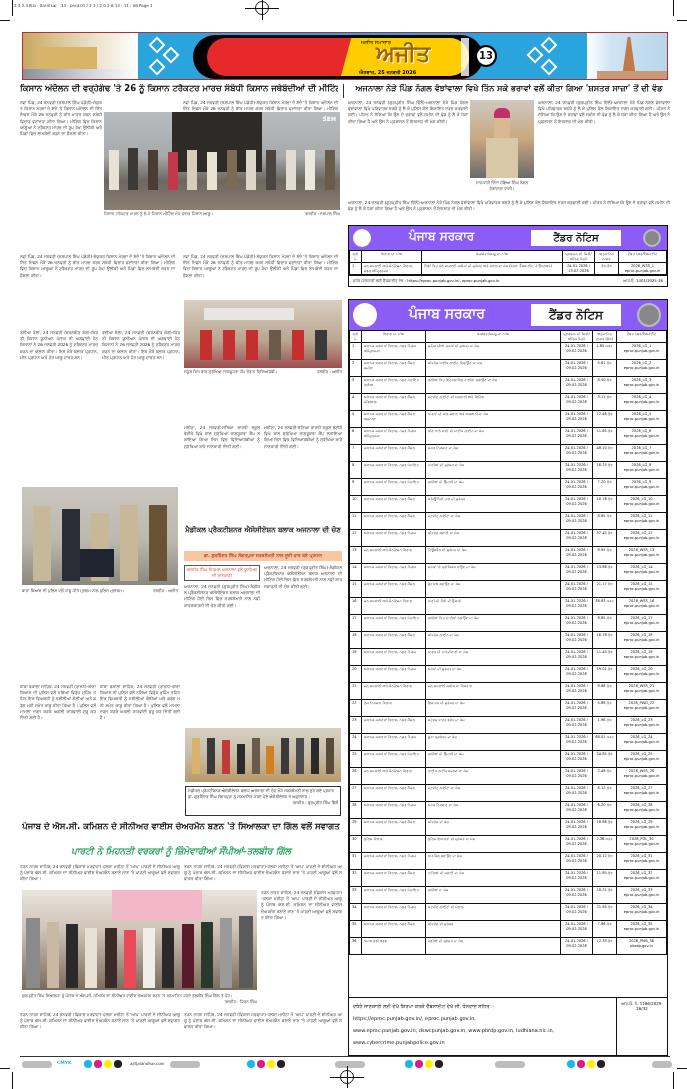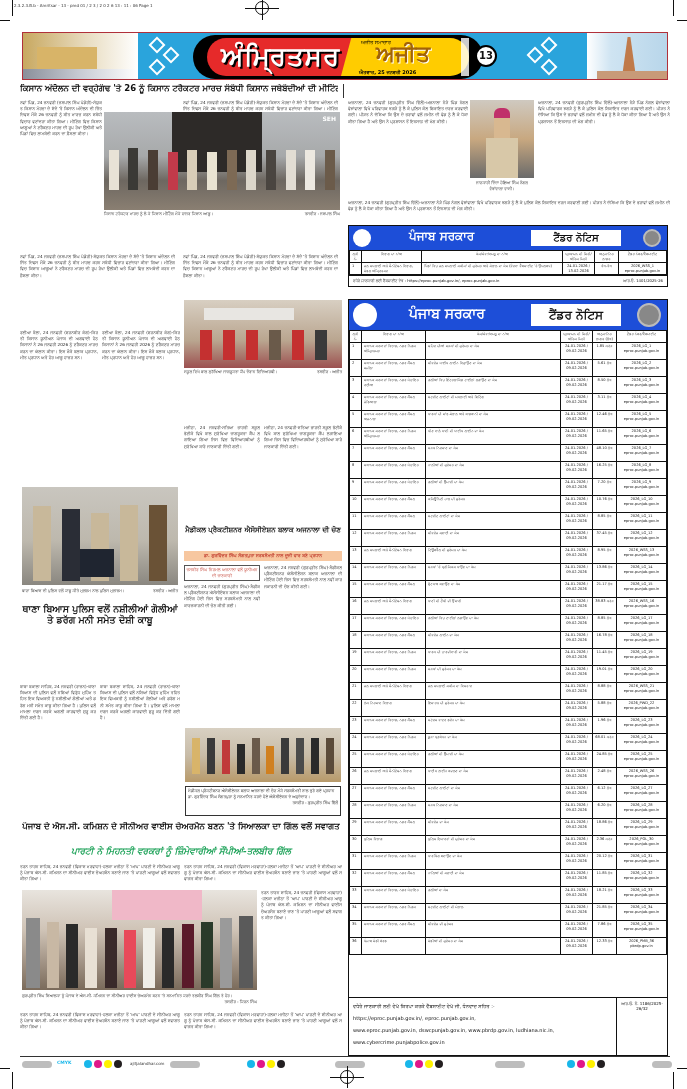--- a/index.html
+++ b/index.html
@@ -28,21 +28,21 @@
 .pgno{position:absolute;left:452px;top:12px;width:22px;height:22px;border-radius:50%;background:#fff;border:2px solid #000;font-size:10px;font-weight:bold;text-align:center;line-height:18px}
 
 .col{position:absolute}
 .hl{font-family:"DejaVu Sans",sans-serif;font-weight:bold;color:#111;text-align:center;line-height:1.15}
 .txt{font-size:4.2px;line-height:6.2px;color:#222;text-align:justify;word-break:break-all}
 .cap{font-size:4px;line-height:6px;color:#222}
 .photo{position:absolute;background:#8a8a8a;overflow:hidden}
 .vrule{position:absolute;width:1px;background:#333}
 
 .tender{position:absolute;border:1px solid #111;background:#fff}
-.tender .hdr{height:30px;background:#1d4ed8;position:relative}
+.tender .hdr{height:30px;background:#8b5cf6;position:relative}
 .tender .hdr .emb{position:absolute;left:4px;top:3px;width:24px;height:24px;background:#fff;border-radius:50%}
 .tender .hdr .emb2{position:absolute;right:6px;top:3px;width:24px;height:24px;background:#888;border-radius:50%;border:2px solid #bbb}
 .tender .hdr .gov{position:absolute;left:60px;top:5px;font-size:14px;color:#fff;font-weight:bold}
 .tender .hdr .box{position:absolute;left:182px;top:4px;width:90px;height:22px;background:#fff;font-size:12px;font-weight:bold;text-align:center;line-height:22px;color:#111}
 .tbl{width:100%;border-collapse:collapse;font-size:3.6px;line-height:4.6px;color:#222}
 .tbl td,.tbl th{border:1px solid #111;padding:1px 2px;vertical-align:top}
 .tbl th{font-weight:normal;text-align:center}
 .tbl td.c{text-align:center}
 .tender .foot{font-size:5px;line-height:8px;padding:2px 4px;border-top:1px solid #111;display:flex;justify-content:space-between}
 .cmyk{position:absolute;top:1060px;display:flex;gap:2px}
@@ -75,21 +75,20 @@
     <div class="diam" style="left:520px;top:28px"></div>
     <div class="diam" style="left:506px;top:16px"></div>
     <div class="photoR">
         <div class="spire"></div>
         <div class="ground"></div>
       </div>
     <div class="oval">
       <div class="red"></div>
       <div class="yel"></div>
       <div class="stripe" style="left:268px"></div>
-      <div class="title-pa">ਅੰਮ੍ਰਿਤਸਰ</div>
       <div class="small-pre">ਅਜੀਤ ਸਮਾਚਾਰ</div>
       <div class="title-ajit">ਅਜੀਤ</div>
       <div class="date">ਐਤਵਾਰ, 25 ਜਨਵਰੀ 2026</div>
     </div>
     <div class="pgno">13</div>
   </div>
 
   <div class="col" style="left:20px;top:84px;width:318px">
     <div class="hl" style="font-size:8.5px;white-space:nowrap;overflow:hidden">ਕਿਸਾਨ ਅੰਦੋਲਨ ਦੀ ਵਰ੍ਹੇਗੰਢ 'ਤੇ 26 ਨੂੰ ਕਿਸਾਨ ਟਰੈਕਟਰ ਮਾਰਚ ਸੰਬੰਧੀ ਕਿਸਾਨ ਜਥੇਬੰਦੀਆਂ ਦੀ ਮੀਟਿੰਗ</div>
   </div>
@@ -150,21 +149,20 @@
         <span style="width:18px;height:68px;background:#c8b89a"></span>
         <span style="width:18px;height:76px;background:#c8b89a"></span>
         <span style="width:18px;height:76px;background:#6a5236"></span>
     </div>
     <div style="position:absolute;left:58px;top:62px;width:34px;height:28px;background:#1f2530"></div>
   </div>
   <div class="col cap" style="left:22px;top:588px;width:156px">
     <span>ਥਾਣਾ ਬਿਆਸ ਦੀ ਪੁਲਿਸ ਵਲੋਂ ਕਾਬੂ ਕੀਤੇ ਮੁਲਜ਼ਮ ਨਾਲ ਪੁਲਿਸ ਮੁਲਾਜ਼ਮ।</span>
     <span style="float:right">ਤਸਵੀਰ : ਅਜੀਤ</span>
   </div>
-  <div class="col hl" style="left:20px;top:604px;width:160px;font-size:9.5px">ਥਾਣਾ ਬਿਆਸ ਪੁਲਿਸ ਵਲੋਂ ਨਸ਼ੀਲੀਆਂ ਗੋਲੀਆਂ ਤੇ ਡਰੱਗ ਮਨੀ ਸਮੇਤ ਦੋਸ਼ੀ ਕਾਬੂ</div>
   <div class="col txt" style="left:20px;top:684px;width:76px;height:116px;overflow:hidden">ਬਾਬਾ ਬਕਾਲਾ ਸਾਹਿਬ, 24 ਜਨਵਰੀ (ਰਾਜਨ)-ਥਾਣਾ ਬਿਆਸ ਦੀ ਪੁਲਿਸ ਵਲੋਂ ਨਸ਼ਿਆਂ ਵਿਰੁੱਧ ਮੁਹਿੰਮ ਤਹਿਤ ਇਕ ਵਿਅਕਤੀ ਨੂੰ ਨਸ਼ੀਲੀਆਂ ਗੋਲੀਆਂ ਅਤੇ ਡਰੱਗ ਮਨੀ ਸਮੇਤ ਕਾਬੂ ਕੀਤਾ ਗਿਆ ਹੈ। ਪੁਲਿਸ ਵਲੋਂ ਮਾਮਲਾ ਦਰਜ ਕਰਕੇ ਅਗਲੀ ਕਾਰਵਾਈ ਸ਼ੁਰੂ ਕਰ ਦਿੱਤੀ ਗਈ ਹੈ।</div>
   <div class="col txt" style="left:100px;top:684px;width:80px;height:116px;overflow:hidden">ਬਾਬਾ ਬਕਾਲਾ ਸਾਹਿਬ, 24 ਜਨਵਰੀ (ਰਾਜਨ)-ਥਾਣਾ ਬਿਆਸ ਦੀ ਪੁਲਿਸ ਵਲੋਂ ਨਸ਼ਿਆਂ ਵਿਰੁੱਧ ਮੁਹਿੰਮ ਤਹਿਤ ਇਕ ਵਿਅਕਤੀ ਨੂੰ ਨਸ਼ੀਲੀਆਂ ਗੋਲੀਆਂ ਅਤੇ ਡਰੱਗ ਮਨੀ ਸਮੇਤ ਕਾਬੂ ਕੀਤਾ ਗਿਆ ਹੈ। ਪੁਲਿਸ ਵਲੋਂ ਮਾਮਲਾ ਦਰਜ ਕਰਕੇ ਅਗਲੀ ਕਾਰਵਾਈ ਸ਼ੁਰੂ ਕਰ ਦਿੱਤੀ ਗਈ ਹੈ।</div>
 
   <div class="col hl" style="left:184px;top:526px;width:158px;font-size:7px">ਮੈਡੀਕਲ ਪ੍ਰੈਕਟੀਸ਼ਨਰ ਐਸੋਸੀਏਸ਼ਨ ਬਲਾਕ ਅਜਨਾਲਾ ਦੀ ਚੋਣ</div>
   <div class="col" style="left:184px;top:551px;width:158px;height:10px;background:#f7c7a0;font-size:4.5px;font-weight:bold;color:#c0392b;text-align:center;line-height:10px;white-space:nowrap;overflow:hidden">ਡਾ. ਗੁਰਵਿੰਦਰ ਸਿੰਘ ਸੰਗਤਪੁਰਾ ਸਰਬਸੰਮਤੀ ਨਾਲ ਦੂਜੀ ਵਾਰ ਬਣੇ ਪ੍ਰਧਾਨ</div>
   <div class="col" style="left:184px;top:565px;width:76px;height:16px;border:1px solid #555;font-size:4.2px;color:#c0392b;text-align:center;line-height:6px;padding-top:1px">ਜਸਬੀਰ ਸਿੰਘ ਨਿਰਮਲ ਅਜਨਾਲਾ ਵਲੋਂ ਯੂਨੀਅਨ ਦੀ ਜਾਣਕਾਰੀ</div>
   <div class="col txt" style="left:184px;top:584px;width:76px;height:140px;overflow:hidden">ਅਜਨਾਲਾ, 24 ਜਨਵਰੀ (ਗੁਰਪ੍ਰੀਤ ਸਿੰਘ)-ਮੈਡੀਕਲ ਪ੍ਰੈਕਟੀਸ਼ਨਰ ਐਸੋਸੀਏਸ਼ਨ ਬਲਾਕ ਅਜਨਾਲਾ ਦੀ ਮੀਟਿੰਗ ਹੋਈ ਜਿਸ ਵਿਚ ਸਰਬਸੰਮਤੀ ਨਾਲ ਨਵੀਂ ਕਾਰਜਕਾਰਨੀ ਦੀ ਚੋਣ ਕੀਤੀ ਗਈ।</div>
   <div class="col txt" style="left:264px;top:565px;width:78px;height:160px;overflow:hidden">ਅਜਨਾਲਾ, 24 ਜਨਵਰੀ (ਗੁਰਪ੍ਰੀਤ ਸਿੰਘ)-ਮੈਡੀਕਲ ਪ੍ਰੈਕਟੀਸ਼ਨਰ ਐਸੋਸੀਏਸ਼ਨ ਬਲਾਕ ਅਜਨਾਲਾ ਦੀ ਮੀਟਿੰਗ ਹੋਈ ਜਿਸ ਵਿਚ ਸਰਬਸੰਮਤੀ ਨਾਲ ਨਵੀਂ ਕਾਰਜਕਾਰਨੀ ਦੀ ਚੋਣ ਕੀਤੀ ਗਈ।</div>
   <div class="photo" style="left:185px;top:728px;width:156px;height:54px;background:linear-gradient(180deg,#d8d0c2 0%,#c8bca8 50%,#b89a6a 100%)">
     <div style="position:absolute;left:4px;top:6px;width:148px;height:40px;display:flex;justify-content:space-around;align-items:flex-end">
@@ -207,20 +205,23 @@
     </div>
   </div>
   <div class="col txt" style="left:261px;top:890px;width:81px;height:120px;overflow:hidden">ਤਰਨ ਤਾਰਨ ਸਾਹਿਬ, 24 ਜਨਵਰੀ (ਵਿਕਾਸ ਮਰਵਾਹਾ)-ਹਲਕਾ ਮਜੀਠਾ ਤੋਂ 'ਆਪ' ਪਾਰਟੀ ਦੇ ਸੀਨੀਅਰ ਆਗੂ ਨੂੰ ਪੰਜਾਬ ਐਸ.ਸੀ. ਕਮਿਸ਼ਨ ਦਾ ਸੀਨੀਅਰ ਵਾਈਸ ਚੇਅਰਮੈਨ ਬਣਾਏ ਜਾਣ 'ਤੇ ਪਾਰਟੀ ਆਗੂਆਂ ਵਲੋਂ ਸਵਾਗਤ ਕੀਤਾ ਗਿਆ।</div>
   <div class="col cap" style="left:22px;top:993px;width:235px">
     <span>ਗੁਰਪ੍ਰੀਤ ਸਿੰਘ ਸਿਆਲਕਾ ਨੂੰ ਪੰਜਾਬ ਦੇ ਐਸ.ਸੀ. ਕਮਿਸ਼ਨ ਦਾ ਸੀਨੀਅਰ ਵਾਈਸ ਚੇਅਰਮੈਨ ਬਣਨ 'ਤੇ ਸਨਮਾਨਿਤ ਕਰਦੇ ਤਲਬੀਰ ਸਿੰਘ ਗਿੱਲ ਤੇ ਹੋਰ।</span>
     <span style="float:right">ਤਸਵੀਰ : ਕਿਰਨ ਸਿੰਘ</span>
   </div>
   <div class="col txt" style="left:20px;top:1012px;width:160px;height:42px;overflow:hidden">ਤਰਨ ਤਾਰਨ ਸਾਹਿਬ, 24 ਜਨਵਰੀ (ਵਿਕਾਸ ਮਰਵਾਹਾ)-ਹਲਕਾ ਮਜੀਠਾ ਤੋਂ 'ਆਪ' ਪਾਰਟੀ ਦੇ ਸੀਨੀਅਰ ਆਗੂ ਨੂੰ ਪੰਜਾਬ ਐਸ.ਸੀ. ਕਮਿਸ਼ਨ ਦਾ ਸੀਨੀਅਰ ਵਾਈਸ ਚੇਅਰਮੈਨ ਬਣਾਏ ਜਾਣ 'ਤੇ ਪਾਰਟੀ ਆਗੂਆਂ ਵਲੋਂ ਸਵਾਗਤ ਕੀਤਾ ਗਿਆ।</div>
   <div class="col txt" style="left:184px;top:1012px;width:158px;height:42px;overflow:hidden">ਤਰਨ ਤਾਰਨ ਸਾਹਿਬ, 24 ਜਨਵਰੀ (ਵਿਕਾਸ ਮਰਵਾਹਾ)-ਹਲਕਾ ਮਜੀਠਾ ਤੋਂ 'ਆਪ' ਪਾਰਟੀ ਦੇ ਸੀਨੀਅਰ ਆਗੂ ਨੂੰ ਪੰਜਾਬ ਐਸ.ਸੀ. ਕਮਿਸ਼ਨ ਦਾ ਸੀਨੀਅਰ ਵਾਈਸ ਚੇਅਰਮੈਨ ਬਣਾਏ ਜਾਣ 'ਤੇ ਪਾਰਟੀ ਆਗੂਆਂ ਵਲੋਂ ਸਵਾਗਤ ਕੀਤਾ ਗਿਆ।</div>
 
+  <div class="col" style="left:348px;top:84px;width:322px">
+    <div class="hl" style="font-size:8.2px;white-space:nowrap;overflow:hidden">ਅਜਨਾਲਾ ਨੇੜੇ ਪਿੰਡ ਨੰਗਲ ਵੰਝਾਂਵਾਲਾ ਵਿਖੇ ਤਿੰਨ ਸਕੇ ਭਰਾਵਾਂ ਵਲੋਂ ਕੀਤਾ ਗਿਆ 'ਸ਼ਸਤਰ ਸਾਜ਼ਾ' ਤੋਂ ਦੀ ਵੰਡ</div>
+  </div>
   <div class="col txt" style="left:348px;top:100px;width:120px;height:100px;overflow:hidden">ਅਜਨਾਲਾ, 24 ਜਨਵਰੀ (ਗੁਰਪ੍ਰੀਤ ਸਿੰਘ ਢਿੱਲੋਂ)-ਅਜਨਾਲਾ ਨੇੜੇ ਪਿੰਡ ਨੰਗਲ ਵੰਝਾਂਵਾਲਾ ਵਿਖੇ ਪਰਿਵਾਰਕ ਝਗੜੇ ਨੂੰ ਲੈ ਕੇ ਪੁਲਿਸ ਕੋਲ ਸ਼ਿਕਾਇਤ ਦਰਜ ਕਰਵਾਈ ਗਈ। ਪੀੜਤ ਨੇ ਦੱਸਿਆ ਕਿ ਉਸ ਦੇ ਭਰਾਵਾਂ ਵਲੋਂ ਜ਼ਮੀਨ ਦੀ ਵੰਡ ਨੂੰ ਲੈ ਕੇ ਧੱਕਾ ਕੀਤਾ ਗਿਆ ਹੈ ਅਤੇ ਉਸ ਨੇ ਪ੍ਰਸ਼ਾਸਨ ਤੋਂ ਇਨਸਾਫ਼ ਦੀ ਮੰਗ ਕੀਤੀ।</div>
   <div class="photo" style="left:470px;top:100px;width:64px;height:78px;background:linear-gradient(180deg,#cfc9c0 0%,#c8a880 50%,#6a6a6a 100%)">
     <div style="position:absolute;left:24px;top:8px;width:16px;height:10px;background:#c0306a;border-radius:6px 6px 0 0"></div>
     <div style="position:absolute;left:24px;top:18px;width:16px;height:20px;background:#d8b890"></div>
     <div style="position:absolute;left:16px;top:38px;width:32px;height:40px;background:#d8c8a8"></div>
   </div>
   <div class="col cap" style="left:470px;top:180px;width:64px;text-align:center">ਜਾਣਕਾਰੀ ਦਿੰਦਾ ਹੋਇਆ ਸਿੰਘ ਨੰਗਲ ਵੰਝਾਂਵਾਲਾ ਵਾਸੀ।</div>
   <div class="col txt" style="left:538px;top:100px;width:132px;height:100px;overflow:hidden">ਅਜਨਾਲਾ, 24 ਜਨਵਰੀ (ਗੁਰਪ੍ਰੀਤ ਸਿੰਘ ਢਿੱਲੋਂ)-ਅਜਨਾਲਾ ਨੇੜੇ ਪਿੰਡ ਨੰਗਲ ਵੰਝਾਂਵਾਲਾ ਵਿਖੇ ਪਰਿਵਾਰਕ ਝਗੜੇ ਨੂੰ ਲੈ ਕੇ ਪੁਲਿਸ ਕੋਲ ਸ਼ਿਕਾਇਤ ਦਰਜ ਕਰਵਾਈ ਗਈ। ਪੀੜਤ ਨੇ ਦੱਸਿਆ ਕਿ ਉਸ ਦੇ ਭਰਾਵਾਂ ਵਲੋਂ ਜ਼ਮੀਨ ਦੀ ਵੰਡ ਨੂੰ ਲੈ ਕੇ ਧੱਕਾ ਕੀਤਾ ਗਿਆ ਹੈ ਅਤੇ ਉਸ ਨੇ ਪ੍ਰਸ਼ਾਸਨ ਤੋਂ ਇਨਸਾਫ਼ ਦੀ ਮੰਗ ਕੀਤੀ।</div>
   <div class="col txt" style="left:348px;top:200px;width:322px;height:12px;overflow:hidden">ਅਜਨਾਲਾ, 24 ਜਨਵਰੀ (ਗੁਰਪ੍ਰੀਤ ਸਿੰਘ ਢਿੱਲੋਂ)-ਅਜਨਾਲਾ ਨੇੜੇ ਪਿੰਡ ਨੰਗਲ ਵੰਝਾਂਵਾਲਾ ਵਿਖੇ ਪਰਿਵਾਰਕ ਝਗੜੇ ਨੂੰ ਲੈ ਕੇ ਪੁਲਿਸ ਕੋਲ ਸ਼ਿਕਾਇਤ ਦਰਜ ਕਰਵਾਈ ਗਈ। ਪੀੜਤ ਨੇ ਦੱਸਿਆ ਕਿ ਉਸ ਦੇ ਭਰਾਵਾਂ ਵਲੋਂ ਜ਼ਮੀਨ ਦੀ ਵੰਡ ਨੂੰ ਲੈ ਕੇ ਧੱਕਾ ਕੀਤਾ ਗਿਆ ਹੈ ਅਤੇ ਉਸ ਨੇ ਪ੍ਰਸ਼ਾਸਨ ਤੋਂ ਇਨਸਾਫ਼ ਦੀ ਮੰਗ ਕੀਤੀ।</div>
 

